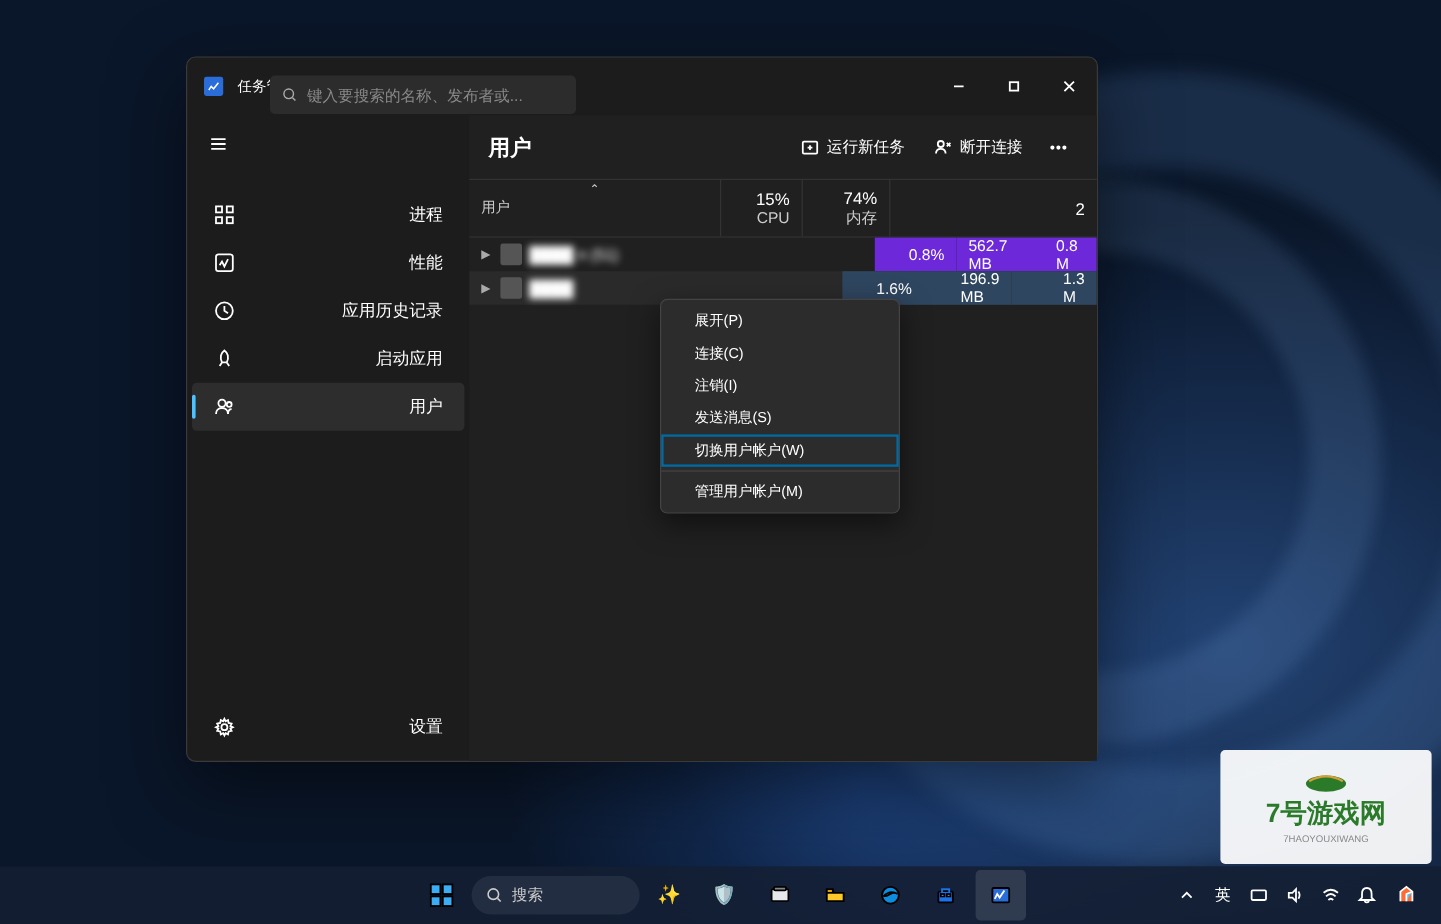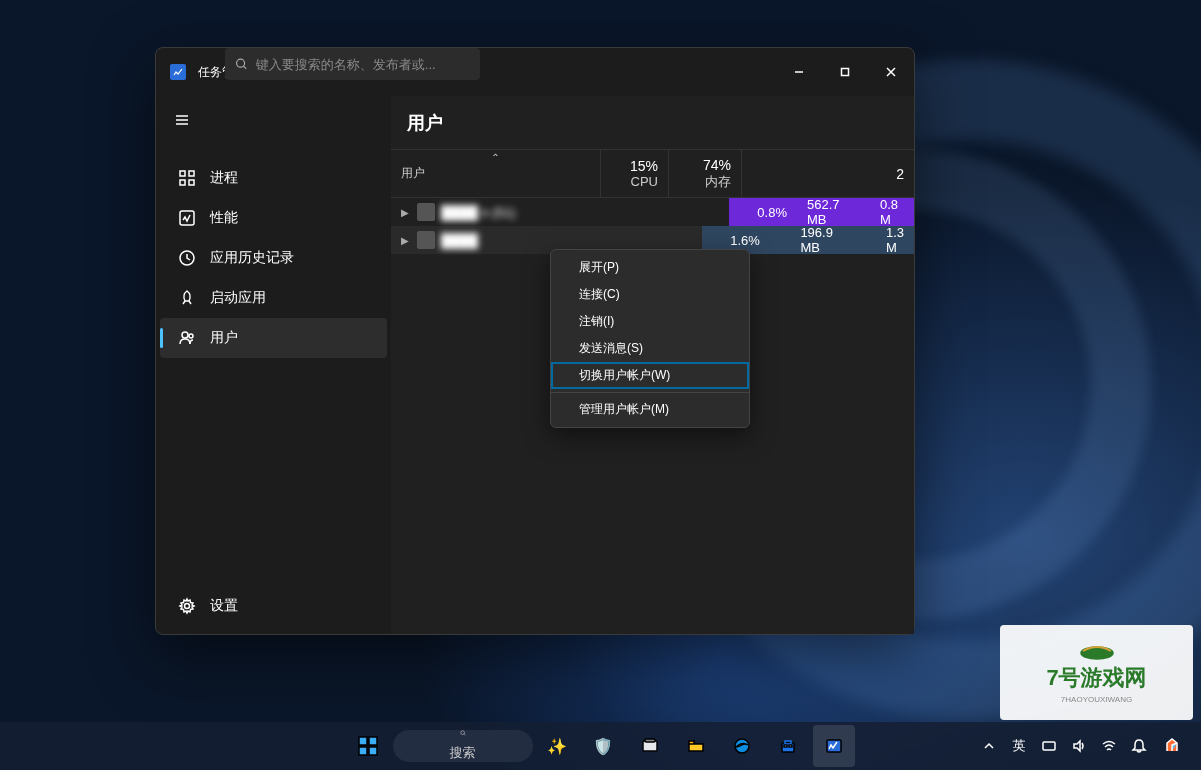--- a/index.html
+++ b/index.html
@@ -54,21 +54,21 @@
   width: 16px; height: 16px; background: #2a6dd8; border-radius: 2px;
   display: flex; align-items: center; justify-content: center;
 }
 .titlebar .appicon svg { width: 10px; height: 10px; }
 .titlebar .title { color: #fff; font-size: 12px; }
 .searchbox {
   margin-left: auto; margin-right: 0;
   width: 255px; height: 32px;
   background: #2c2c2c; border-radius: 4px;
   display: flex; align-items: center; padding: 0 10px; gap: 8px;
-  position: absolute; left: 225px; top: 48px;
+  position: absolute; left: 225px; top: 63px;
 }
 .searchbox svg { width: 14px; height: 14px; stroke: #aaa; }
 .searchbox input {
   background: transparent; border: none; outline: none;
   color: #ccc; font-size: 13px; width: 100%;
 }
 .searchbox input::placeholder { color: #888; }
 .winctrls {
   margin-left: auto; display: flex;
 }
@@ -83,20 +83,21 @@
   width: 235px; display: flex; flex-direction: column;
   padding: 8px 0;
 }
 .hamburger { padding: 8px 18px; color: #fff; cursor: pointer; }
 .navitems { flex: 1; padding-top: 18px; }
 .navitem {
   height: 40px; display: flex; align-items: center; gap: 14px;
   padding: 0 18px; color: #fff; font-size: 14px; cursor: pointer;
   border-radius: 4px; margin: 0 4px;
   position: relative;
+  justify-content: space-between;
 }
 .navitem.active { background: #2d2d2d; }
 .navitem.active::before {
   content: ""; position: absolute; left: 0; top: 10px; bottom: 10px;
   width: 3px; background: #4cc2ff; border-radius: 2px;
 }
 .navitem .ico { width: 18px; height: 18px; display: flex; align-items: center; justify-content: center; }
 .settings { margin-top: auto; }
 
 .main {
@@ -176,35 +177,35 @@
   display: flex; align-items: center; gap: 4px;
 }
 .tb-btn {
   width: 42px; height: 42px; display: flex; align-items: center; justify-content: center;
   border-radius: 4px; cursor: pointer;
 }
 .startbtn svg { width: 22px; height: 22px; }
 .tb-search {
   width: 140px; height: 32px; background: rgba(40,50,70,.8);
   border-radius: 16px; display: flex; align-items: center;
-  padding: 0 12px; gap: 8px; color: #ccc; font-size: 13px; flex-direction: column;
+  padding: 0 12px; gap: 8px; color: #ccc; font-size: 13px;
 }
 .tb-right {
   margin-left: auto; display: flex; align-items: center; gap: 2px;
   padding-right: 12px; color: #fff;
 }
 .tb-right .tico {
   width: 28px; height: 32px; display: flex; align-items: center; justify-content: center;
   cursor: pointer; border-radius: 4px; font-size: 13px;
 }
 
 
 .watermark {
   position: absolute; right: 8px; bottom: 50px;
-  width: 193px; height: 95px; background: rgba(255,255,255,.93);
+  width: 176px; height: 95px; background: rgba(255,255,255,.93);
   display: flex; align-items: center; justify-content: center;
   font-size: 22px; font-weight: 700; color: #2a7a2a;
   border-radius: 4px;
 }
 .watermark .logo { display: flex; flex-direction: column; align-items: center; gap: 2px; }
 .watermark .sub { font-size: 8px; color: #888; font-weight: 400; }
 
 svg { fill: none; stroke: currentColor; stroke-width: 1.5; }
 </style>
 </head>
@@ -303,20 +304,44 @@
               <path d="M9 2 L10 4 L12 3 L12.5 5.5 L15 6 L14 8 L16 9 L14 10 L15 12 L12.5 12.5 L12 15 L10 14 L9 16 L8 14 L6 15 L5.5 12.5 L3 12 L4 10 L2 9 L4 8 L3 6 L5.5 5.5 L6 3 L8 4 Z"></path>
             </svg>
           </span>
         <span>设置</span>
       </div>
     </div>
 
     <div class="main">
       <div class="toolbar">
         <div class="hdr">用户</div>
+        <div class="actions">
+          <div class="actbtn">
+            <svg width="16" height="16" viewBox="0 0 16 16">
+                <rect x="2" y="3" width="12" height="10" rx="1"></rect>
+                <path d="M8 6 V10 M6 8 H10"></path>
+              </svg>
+            <span>运行新任务</span>
+          </div>
+          <div class="actbtn">
+            <svg width="16" height="16" viewBox="0 0 16 16">
+                <circle cx="6" cy="5" r="2.5"></circle>
+                <path d="M2 13 C2 10 4 9 6 9 C8 9 10 10 10 13"></path>
+                <path d="M11 4 L14 7 M14 4 L11 7"></path>
+              </svg>
+            <span>断开连接</span>
+          </div>
+          <div class="actbtn more">
+            <svg width="16" height="16" viewBox="0 0 16 16">
+                <circle cx="3" cy="8" r="1" fill="currentColor"></circle>
+                <circle cx="8" cy="8" r="1" fill="currentColor"></circle>
+                <circle cx="13" cy="8" r="1" fill="currentColor"></circle>
+              </svg>
+          </div>
+        </div>
       </div>
 
       <div class="table">
         <div class="thead">
           <div class="th user">
             <span class="sort">⌃</span>
             <span>用户</span>
           </div>
           <div class="th cpu">
             <span class="pct">15%</span>

